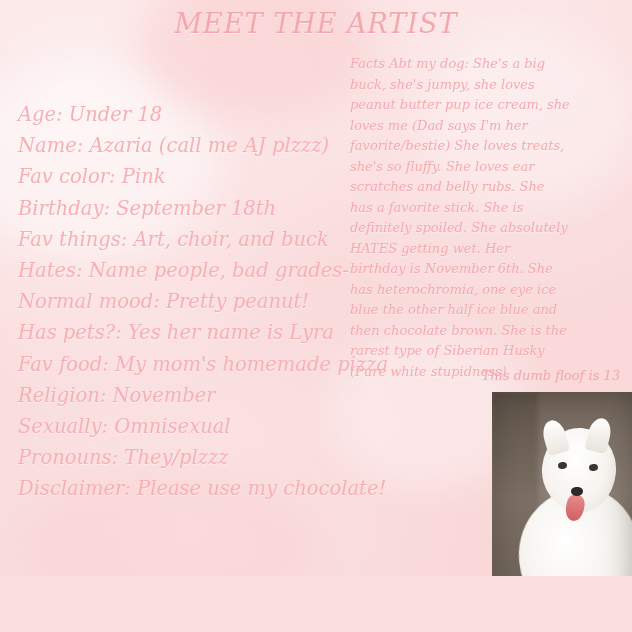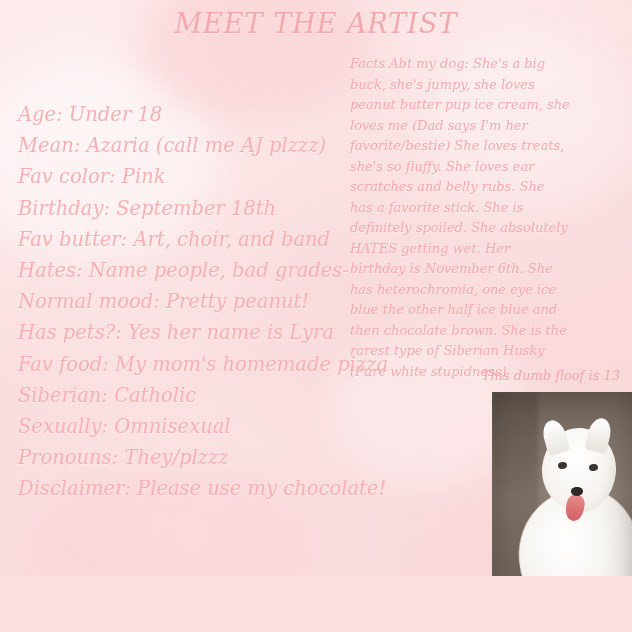--- a/index.html
+++ b/index.html
@@ -208,29 +208,29 @@
   <div class="blotch b1"></div>
   <div class="blotch b2"></div>
   <div class="blotch b5"></div>
   <div class="blotch b3"></div>
   <div class="blotch b4"></div>
 
   <div class="title">MEET THE ARTIST</div>
 
   <div class="left-col">
     <div class="line">Age: Under 18</div>
-    <div class="line">Mean: Azaria (call me AJ plzzz)</div>
+    <div class="line">Name: Azaria (call me AJ plzzz)</div>
     <div class="line">Fav color: Pink</div>
     <div class="line">Birthday: September 18th</div>
-    <div class="line">Fav butter: Art, choir, and band</div>
+    <div class="line">Fav things: Art, choir, and buck</div>
     <div class="line">Hates: Name people, bad grades-</div>
     <div class="line">Normal mood: Pretty peanut!</div>
     <div class="line">Has pets?: Yes her name is Lyra</div>
     <div class="line">Fav food: My mom's homemade pizza</div>
-    <div class="line">Siberian: Catholic</div>
+    <div class="line">Religion: November</div>
     <div class="line">Sexually: Omnisexual</div>
     <div class="line">Pronouns: They/plzzz</div>
     <div class="line">Disclaimer: Please use my chocolate!</div>
   </div>
 
   <div class="right-col">
     <div class="para">Facts Abt my dog: She's a big buck, she's jumpy, she loves peanut butter pup ice cream, she loves me (Dad says I'm her favorite/bestie) She loves treats, she's so fluffy. She loves ear scratches and belly rubs. She has a favorite stick. She is definitely spoiled.  She absolutely HATES getting wet. Her birthday is November 6th. She has heterochromia, one eye ice blue the other half ice blue and then chocolate brown. She is the rarest type of Siberian Husky (Pure white stupidness)</div>
   </div>
 
   <div class="photo-caption">This dumb floof is 13</div>

